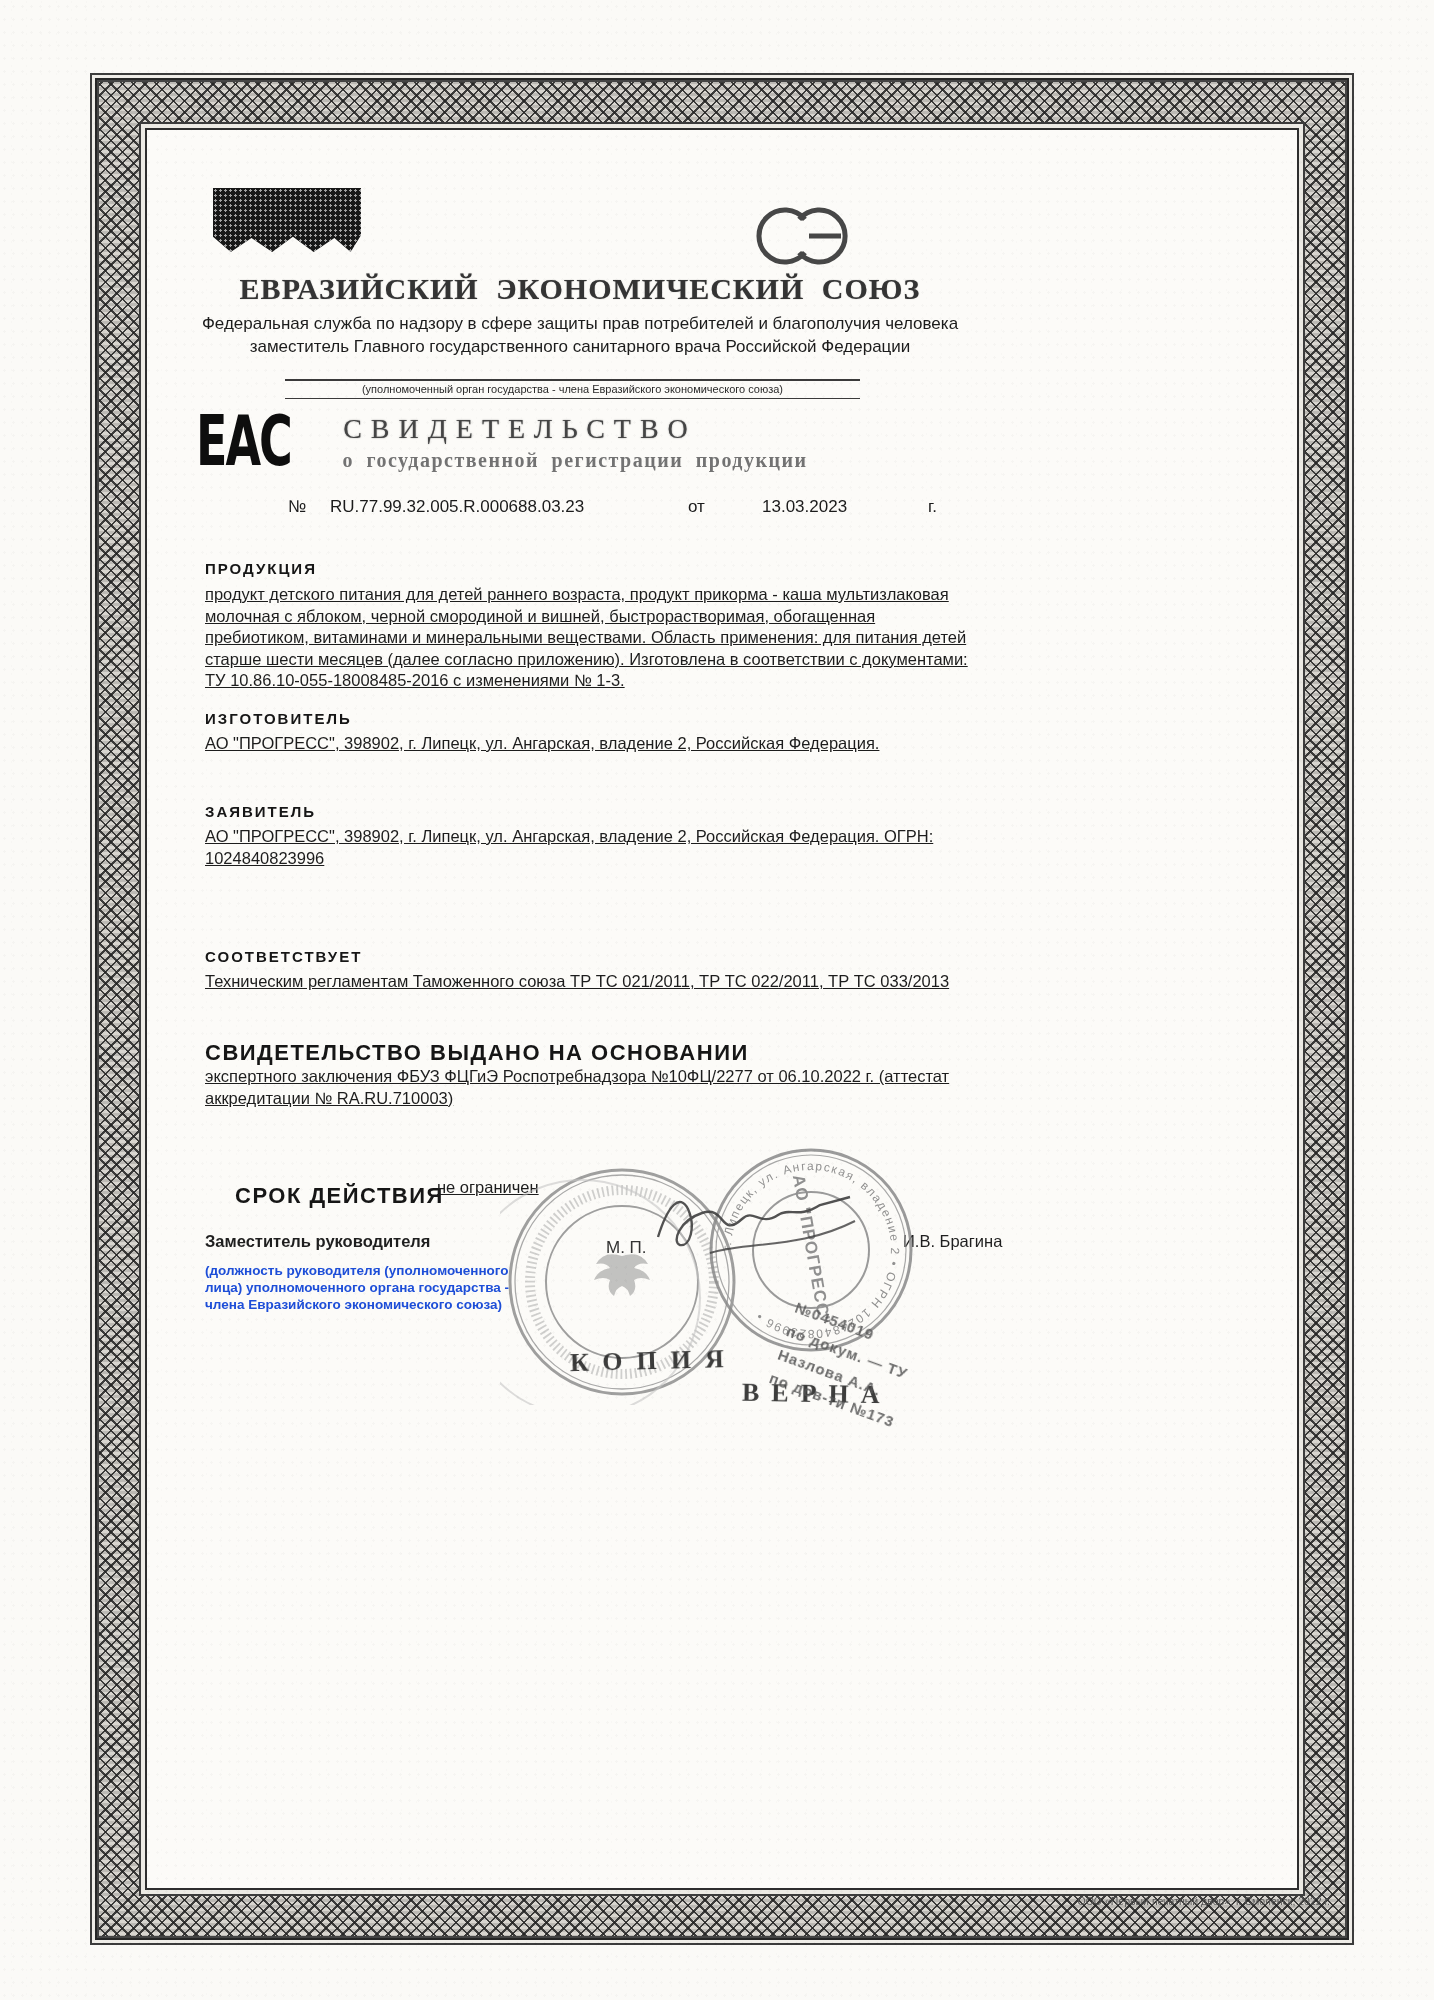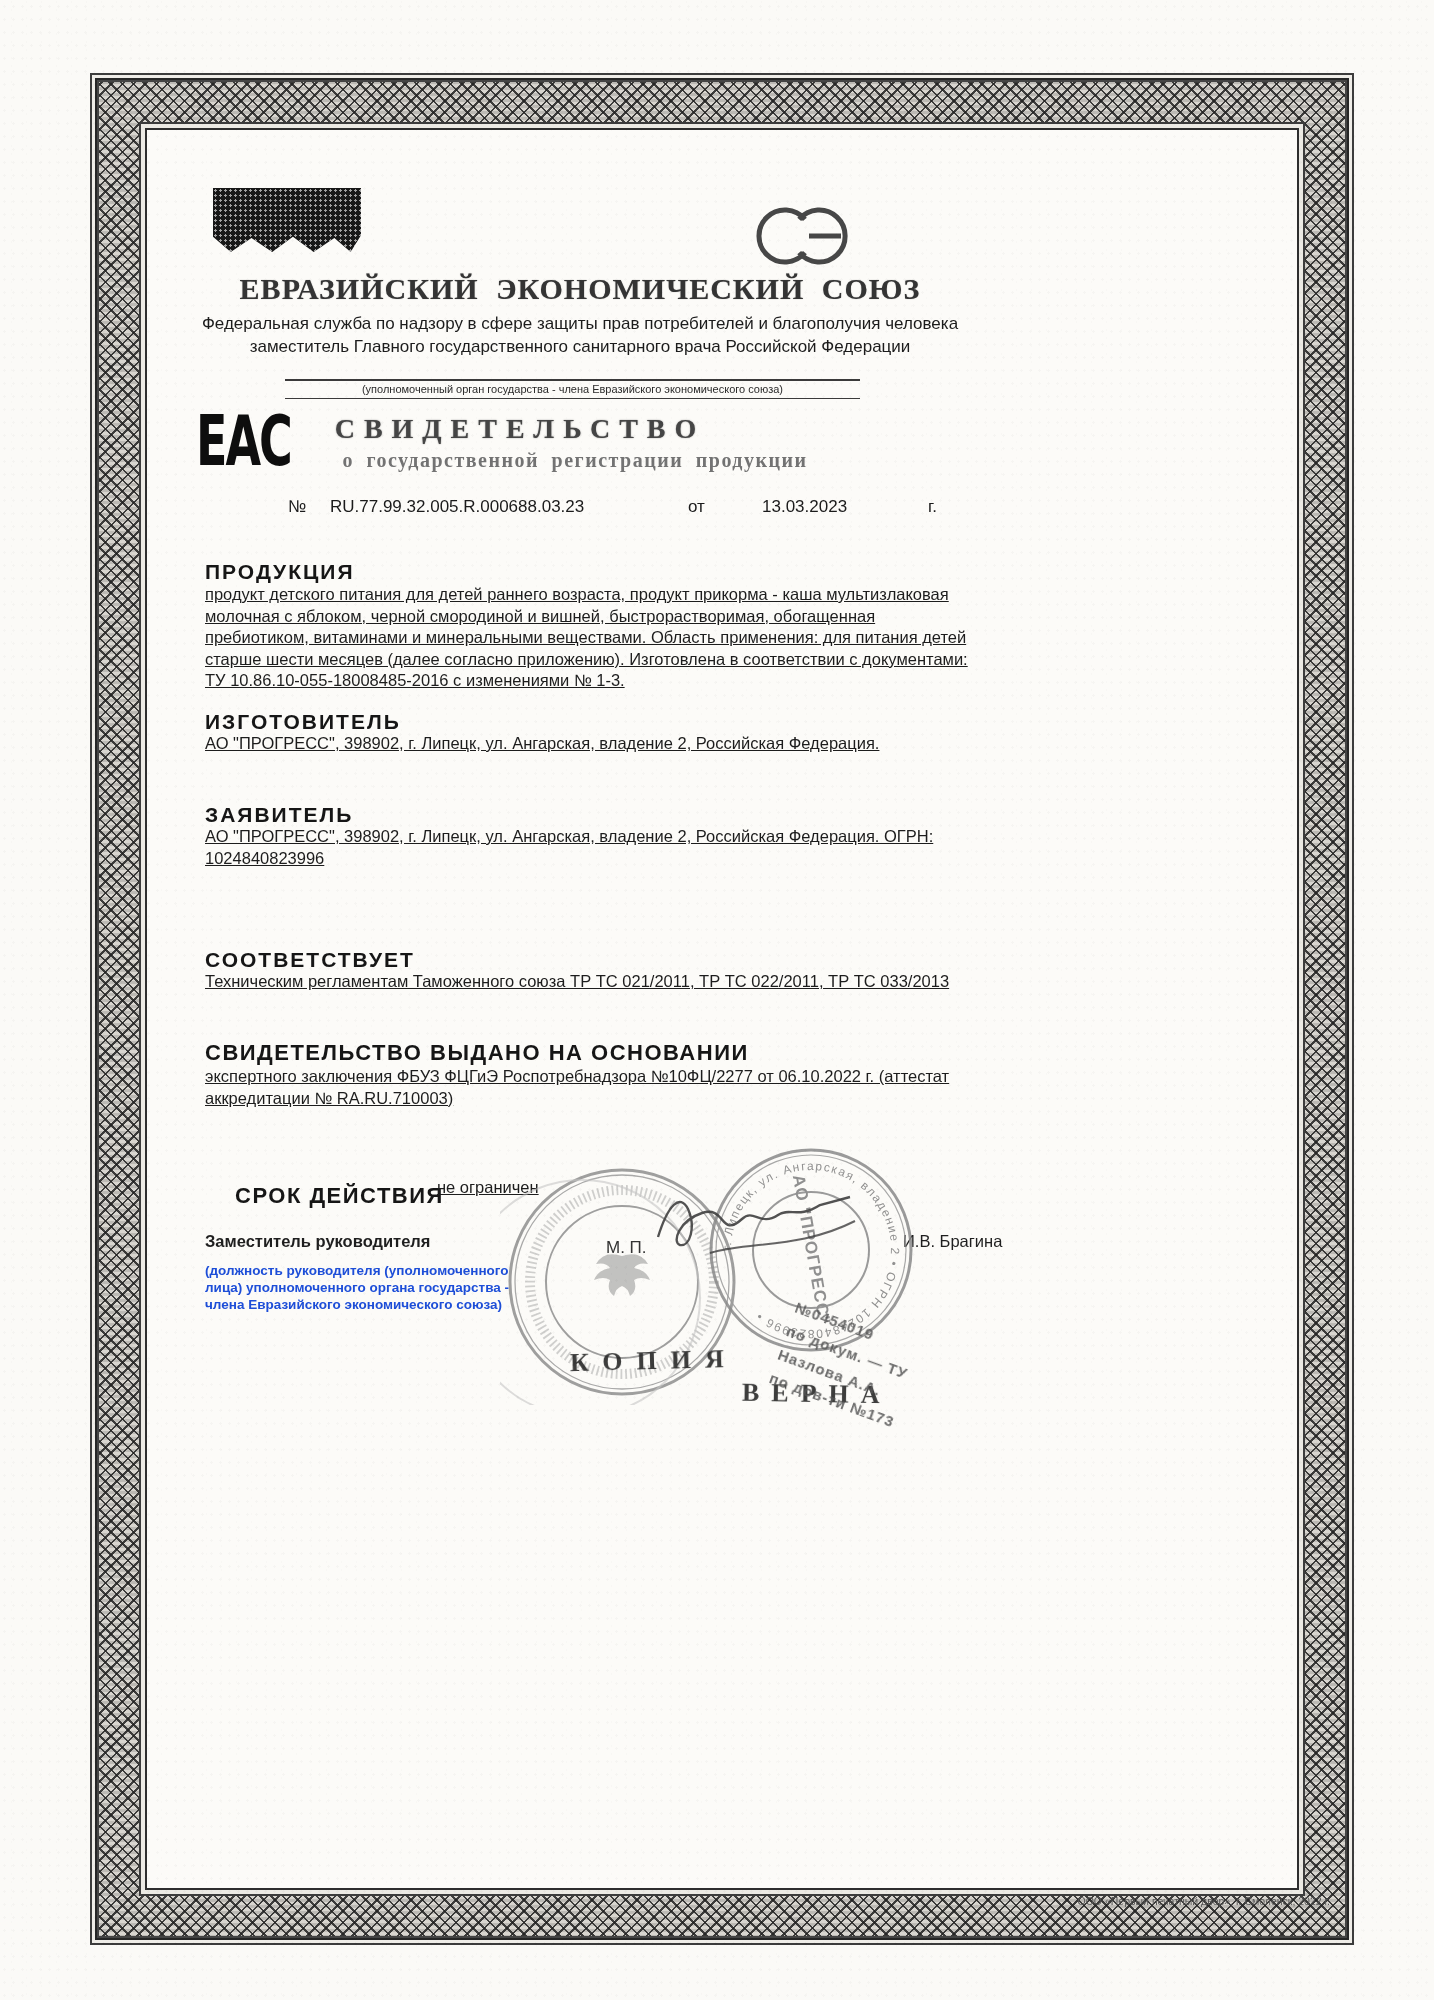--- a/index.html
+++ b/index.html
@@ -49,30 +49,30 @@
     text-shadow:0 0 1px rgba(70,70,70,.55);
   }
   .hline{font-size:17px;text-align:center;color:#1c1c1c;}
   .rule{background:#3a3a3a;height:2px;}
   .small-note{font-size:11px;text-align:center;color:#2a2a2a;}
   .eac{
     font-family:"DejaVu Sans",sans-serif;font-weight:800;font-size:46px;
     letter-spacing:-2px;color:#0e0e0e;transform:scaleY(1.5);transform-origin:top left;
   }
   .doc-title{
-    font-family:"Liberation Serif",serif;font-weight:700;font-size:28px;
+    font-family:"Liberation Serif",serif;font-weight:400;font-size:28px;
     letter-spacing:9px;color:#454545;text-align:center;
     text-shadow:0 0 1.5px rgba(90,90,90,.7);
   }
   .doc-subtitle{
     font-family:"Liberation Serif",serif;font-weight:700;font-size:20px;
     letter-spacing:1.5px;word-spacing:6px;color:#737373;text-align:center;
   }
   .numline span{font-size:17px;color:#1b1b1b;}
-  .sec-title{font-weight:700;font-size:21px;letter-spacing:2px;color:#161616;}
+  .sec-title{font-weight:700;font-size:15px;letter-spacing:2px;color:#161616;}
   .sec-title.big{font-size:22px;letter-spacing:1.5px;text-align:right;}
   .sec-body{font-size:16.5px;line-height:21.5px;color:#1d1d1d;text-decoration:underline;}
   .footnote{font-size:13.5px;line-height:17px;font-weight:700;color:#1d4ed8;}
   .stamp-word{
     font-family:"Liberation Serif",serif;font-weight:700;font-size:26px;
     color:#232323;opacity:.88;filter:blur(.3px);
   }
   .diag-stamp{
     transform:rotate(20deg);transform-origin:left top;
     color:#555;font-weight:700;font-size:15px;line-height:25px;letter-spacing:1px;

